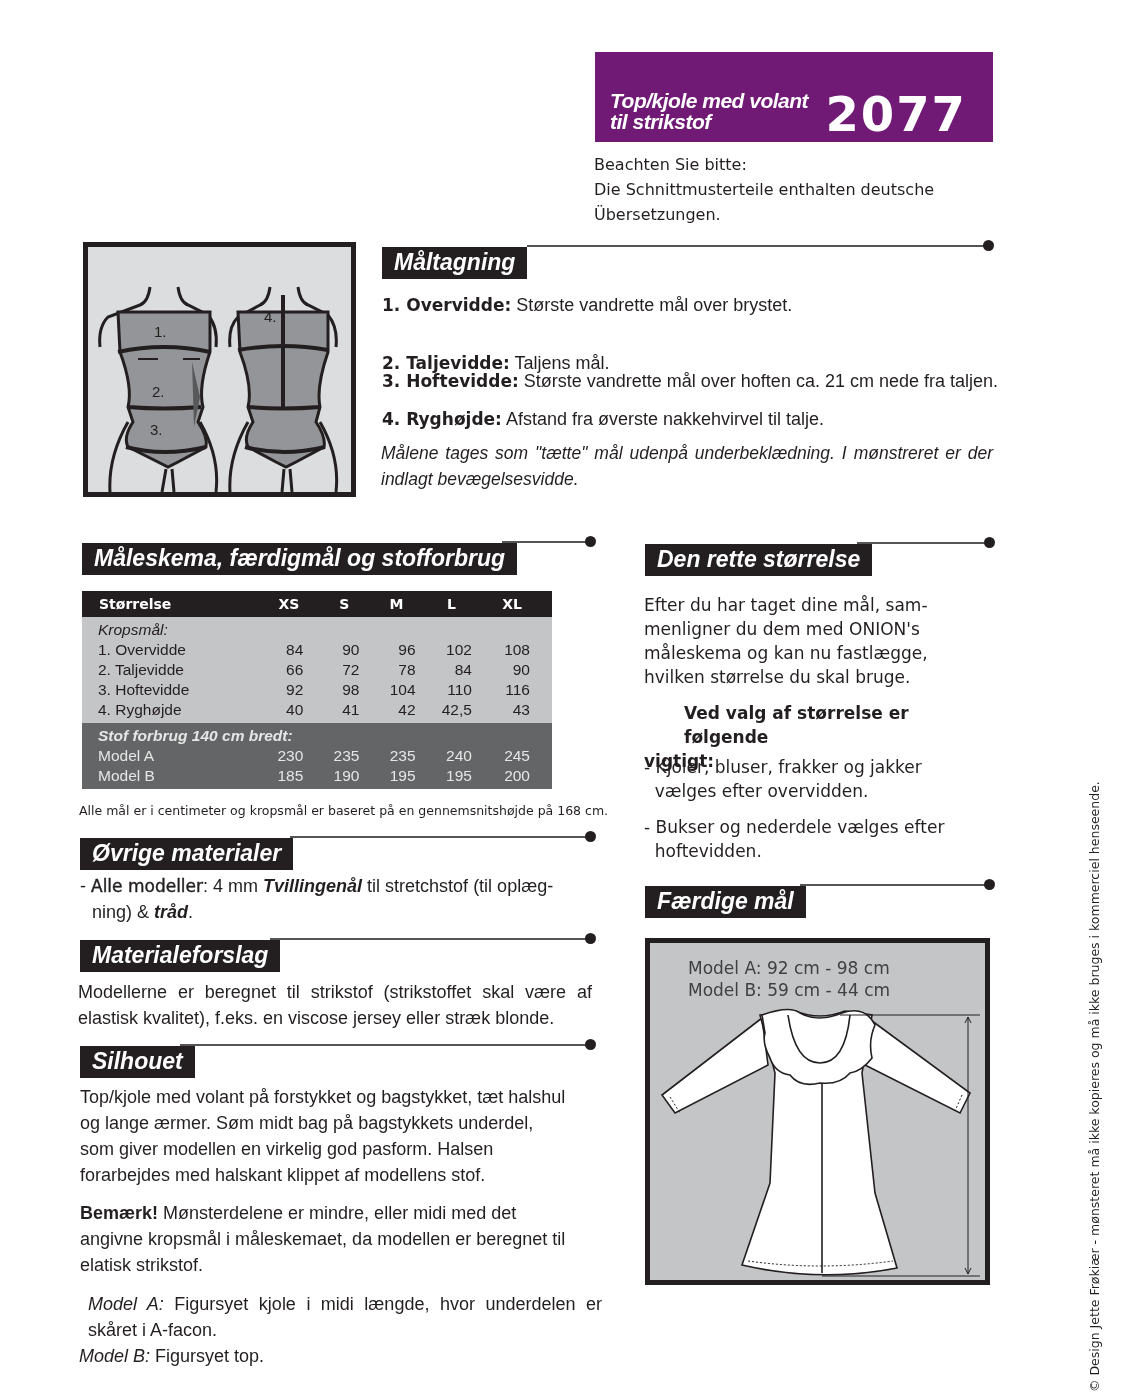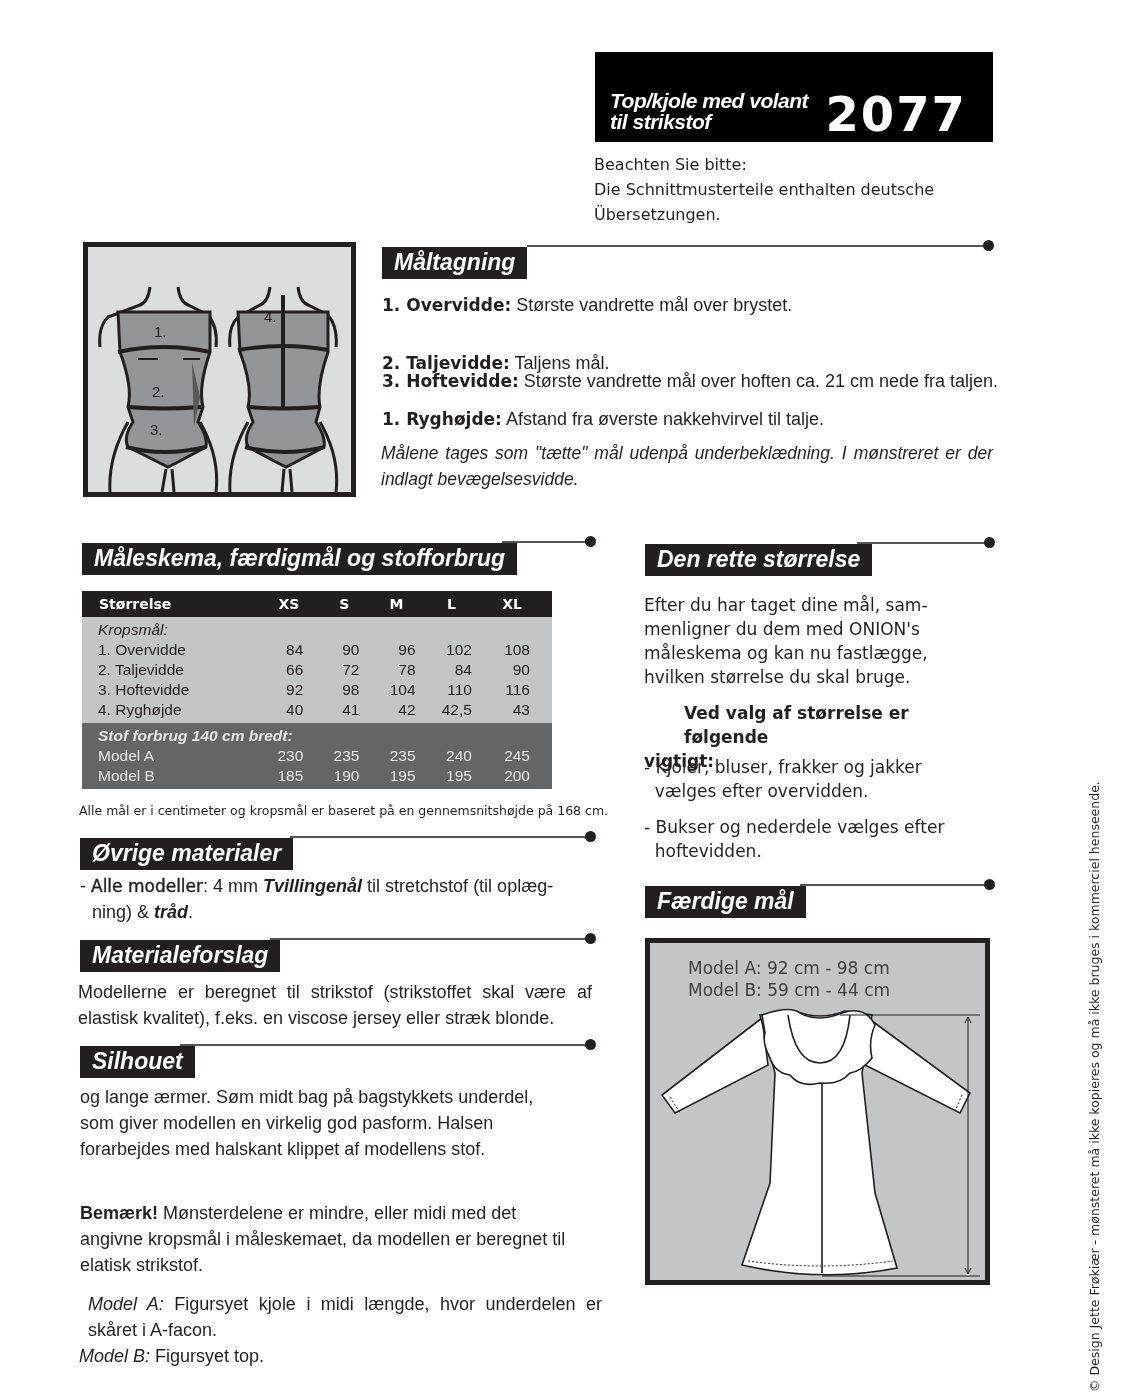--- a/index.html
+++ b/index.html
@@ -2,21 +2,21 @@
 <html><head>
 <meta charset="utf-8">
 <style>
   * { box-sizing: border-box; margin: 0; padding: 0; }
   html, body { width: 1138px; height: 1392px; background: #ffffff; overflow: hidden; }
   body { position: relative; font-family: "DejaVu Sans", "Liberation Sans", sans-serif; color: #231f20; }
 
   .abs { position: absolute; }
 
   
-  #title-box { left: 595px; top: 52px; width: 398px; height: 90px; background: #000000; color: #fff; }
+  #title-box { left: 595px; top: 52px; width: 398px; height: 90px; background: #701a75; color: #fff; }
   #title-text { position: absolute; left: 15px; top: 38px; font-family: "Liberation Sans", sans-serif; font-style: italic; font-weight: bold; font-size: 21px; line-height: 21px; letter-spacing: -0.5px; }
   #pattern-number { position: absolute; right: 26px; top: 36px; font-family: "DejaVu Sans", sans-serif; font-weight: bold; font-size: 48px; line-height: 52px; letter-spacing: 2px; }
   #note { left: 594px; top: 152px; font-size: 16px; line-height: 25px; font-family: "DejaVu Sans", sans-serif; color: #231f20; }
 
   
   .sec-head { position: absolute; height: 34px; }
   .sec-label { position: absolute; left: 0; bottom: 0; background: #231f20; color: #fff; font-family: "Liberation Sans", sans-serif; font-style: italic; font-weight: bold; font-size: 23px; line-height: 30px; padding: 0 12px 2px 12px; white-space: nowrap; }
   .sec-rule { position: absolute; top: 0; right: 6px; height: 1.5px; background: #555; }
   .sec-dot { position: absolute; top: -5px; right: 0; width: 11px; height: 11px; border-radius: 50%; background: #231f20; }
 
@@ -107,21 +107,21 @@
 <div class="meas-item" style="top:294px;">
   <b>1. Overvidde:</b> <span>Største vandrette mål over brystet.</span>
 </div>
 <div class="meas-item" style="top:352px;">
   <b>2. Taljevidde:</b> <span>Taljens mål.</span>
 </div>
 <div class="meas-item" style="top:370px;">
   <b>3. Hoftevidde:</b> <span>Største vandrette mål over hoften ca. 21 cm nede fra taljen.</span>
 </div>
 <div class="meas-item" style="top:408px;">
-  <b>1. Ryghøjde:</b> <span>Afstand fra øverste nakkehvirvel til talje.</span>
+  <b>4. Ryghøjde:</b> <span>Afstand fra øverste nakkehvirvel til talje.</span>
 </div>
 <div id="meas-note" class="abs">Målene tages som "tætte" mål udenpå underbeklædning. I mønstreret er der indlagt bevægelsesvidde.</div>
 
 <div class="sec-head" style="left:82px; top:541px; width:514px;">
   <div class="sec-rule" style="left:420px;"></div>
   <div class="sec-dot"></div>
   <div class="sec-label">Måleskema, færdigmål og stofforbrug</div>
 </div>
 
 <table id="size-table" class="abs">
@@ -212,20 +212,21 @@
   <div class="sec-label">Materialeforslag</div>
 </div>
 <div class="para justify" style="left:78px; top:979px; width:514px;">Modellerne er beregnet til strikstof (strikstoffet skal være af elastisk kvalitet), f.eks. en viscose jersey eller stræk blonde.</div>
 
 <div class="sec-head" style="left:80px; top:1044px; width:516px;">
   <div class="sec-rule" style="left:100px;"></div>
   <div class="sec-dot"></div>
   <div class="sec-label">Silhouet</div>
 </div>
 <div class="para" style="left:80px; top:1084px; width:520px;">
+  <div>Top/kjole med volant på forstykket og bagstykket, tæt halshul</div>
   <div>og lange ærmer. Søm midt bag på bagstykkets underdel,</div>
   <div>som giver modellen en virkelig god pasform.  Halsen</div>
   <div>forarbejdes med halskant klippet af modellens stof.</div>
 </div>
 <div class="para" style="left:80px; top:1200px; width:520px;">
   <div><b>Bemærk!</b><span> Mønsterdelene er mindre, eller midi med det</span></div>
   <div>angivne kropsmål i måleskemaet, da modellen er beregnet til</div>
   <div>elatisk strikstof.</div>
 </div>
 <div class="para justify" style="left:88px; top:1291px; width:514px;">

